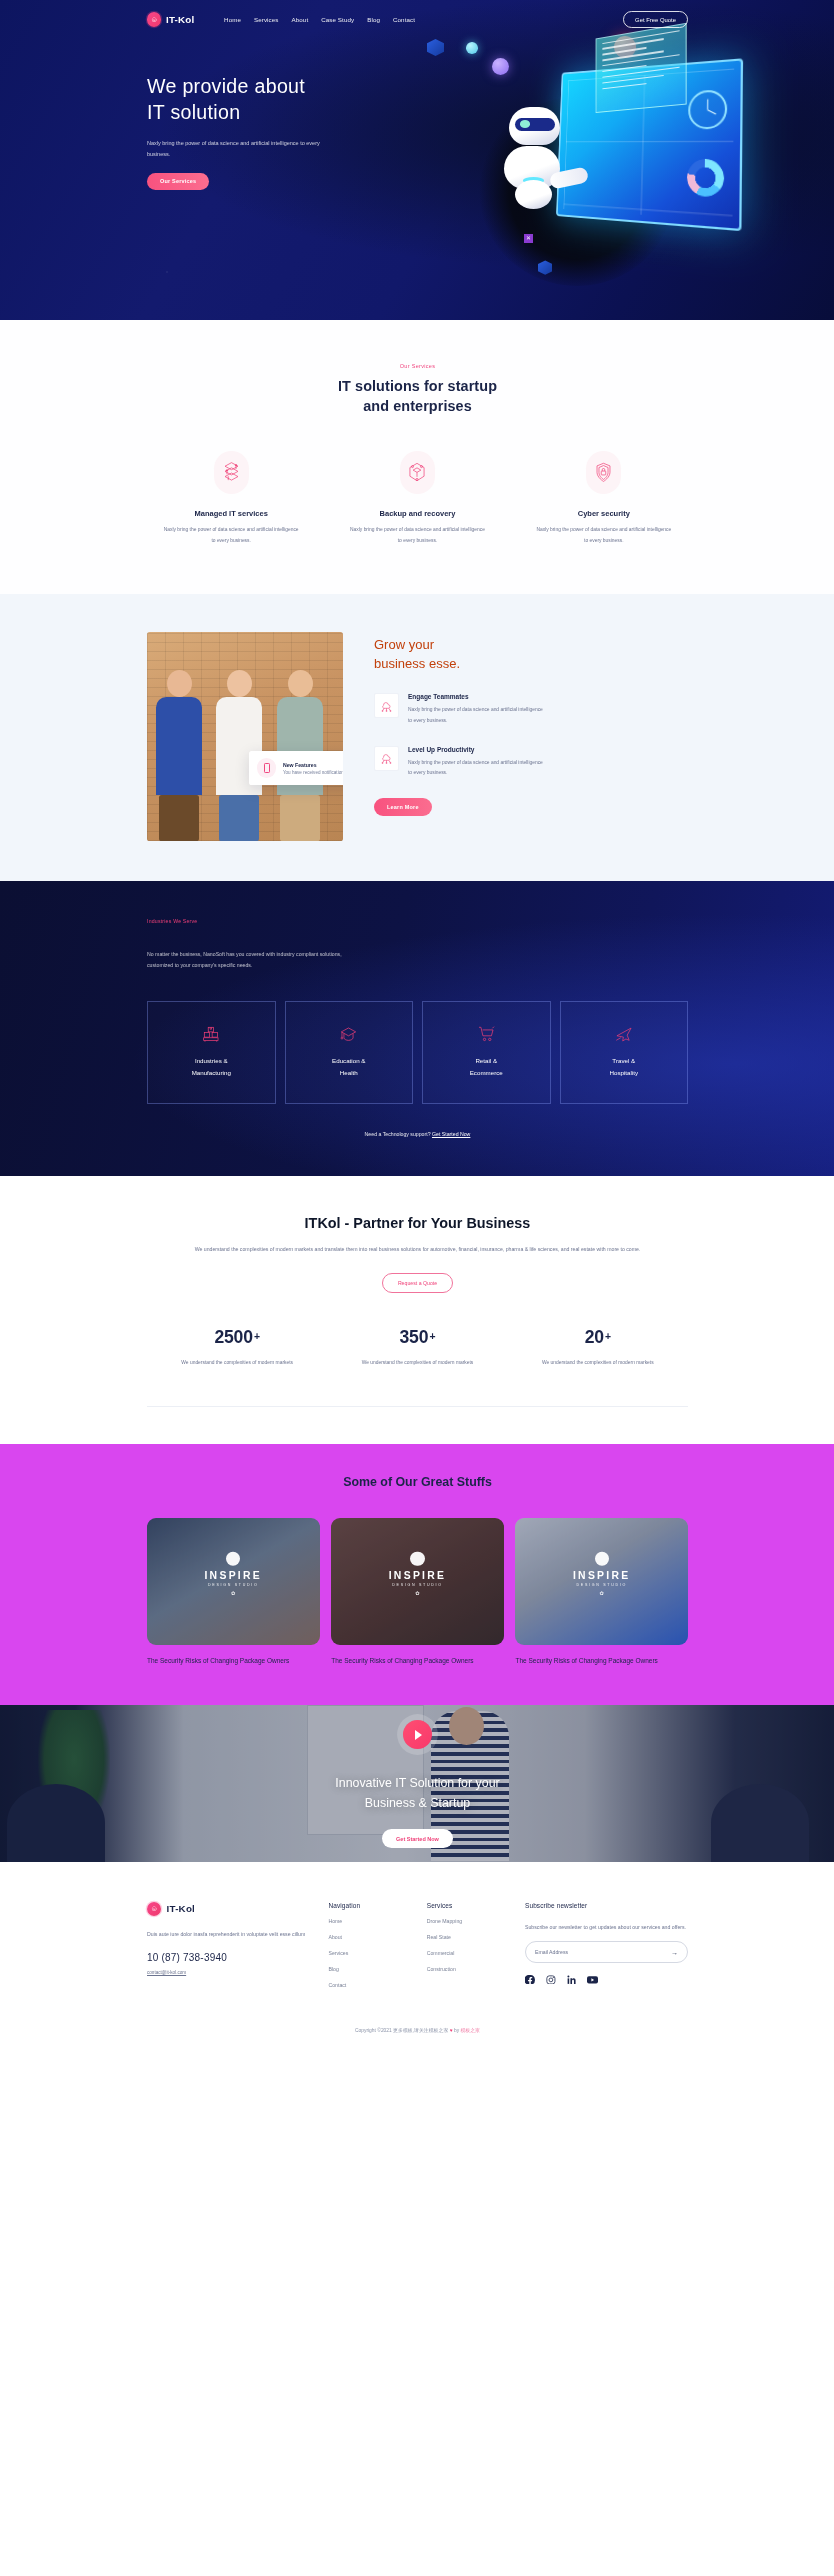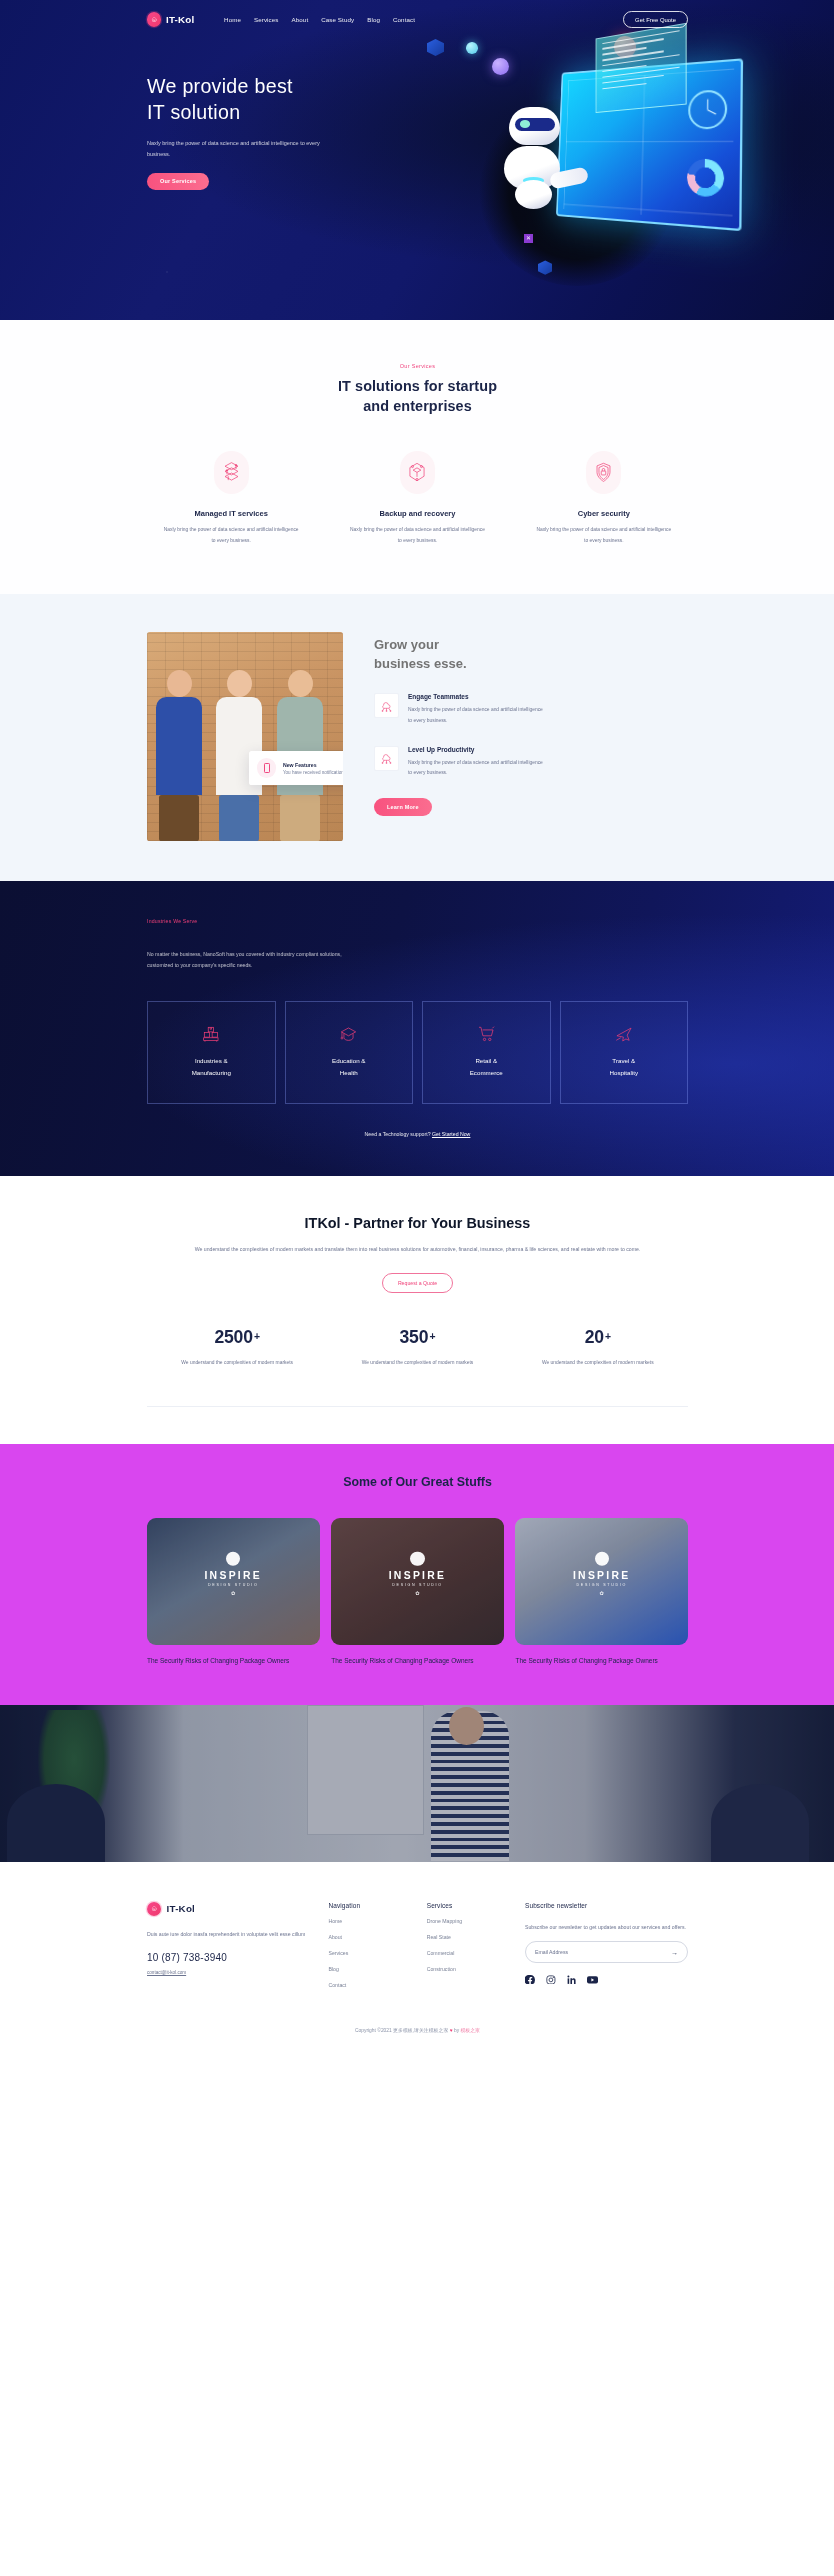--- a/index.html
+++ b/index.html
@@ -237,21 +237,21 @@
   }
   .notif-icon {
     width: 19.6px; height: 19.6px; border-radius: 50%; background: #fdeef4;
     display:flex; align-items:center; justify-content:center; flex:none;
   }
   .notif-icon b { display:block; width:5.9px; height:9.8px; border:0.9px solid #f0457f; border-radius:1.3px; }
   .notif-title { font-size: 5.2px; font-weight: 700; color:#1b2448; }
   .notif-sub { font-size: 4.6px; color:#7a melhores; }
   .notif-sub { font-size: 4.6px; color:#77809c; margin-top:2px; }
   .grow-copy { padding-top: 3.9px; flex: 1; }
-  .grow-h2 { font-size: 13px; font-weight: 700; color:#737373; line-height: 1.45; }
+  .grow-h2 { font-size: 13px; font-weight: 400; color:#c2410c; line-height: 1.45; }
   .feat { display:flex; gap: 9px; margin-top: 19.6px; }
   .feat-ico {
     width: 25px; height: 25px; flex:none; background:#fff;
     border:0.7px solid #eef1f7; border-radius: 2px;
     display:flex; align-items:center; justify-content:center;
   }
   .feat-title { font-size: 6.5px; font-weight: 700; color:#1b2448; }
   .feat-desc { margin-top: 5.2px; font-size: 4.9px; line-height: 2.1; color:#6c7490; max-width: 140px; }
   .grow-btn { margin-top: 19.6px; }
 
@@ -459,21 +459,21 @@
             </div>
           <div class="r-body"></div>
           <div class="r-glow"></div>
           <div class="r-base"></div>
           <div class="r-arm"></div>
         </div>
       </div>
 
       <div class="hero-copy">
         <h1 class="hero-h1">
-          <span>We provide best</span><br>
+          <span>We provide about</span><br>
           <span>IT solution</span>
         </h1>
         <p class="hero-sub">Naxly bring the power of data science and artificial intelligence to every business.</p>
         <button class="btn-pink">Our Services</button>
       </div>
     </div>
   </section>
 
   <section class="services">
     <div class="container">
@@ -760,20 +760,30 @@
     </div>
   </section>
 
   <section class="videocta">
     <div class="vc-plant"></div>
     <div class="vc-board"></div>
     <div class="vc-person"></div>
     <div class="vc-sitter left"></div>
     <div class="vc-sitter right"></div>
     <div class="vc-dim"></div>
+    <div class="vc-inner">
+      <div class="play-btn">
+          <span class="play-tri"></span>
+        </div>
+      <h2 class="vc-title">
+        <span>Innovative IT Solution for your</span><br>
+        <span>Business &amp; Startup</span>
+      </h2>
+      <button class="btn-white">Get Started Now</button>
+    </div>
   </section>
 
   <footer class="footer">
     <div class="container">
       <div class="f-row">
         <div class="f-col-brand">
           <div class="f-brand">
             <span class="brand-mark">☺</span>
             <span class="brand-text">IT-Kol</span>
           </div>

